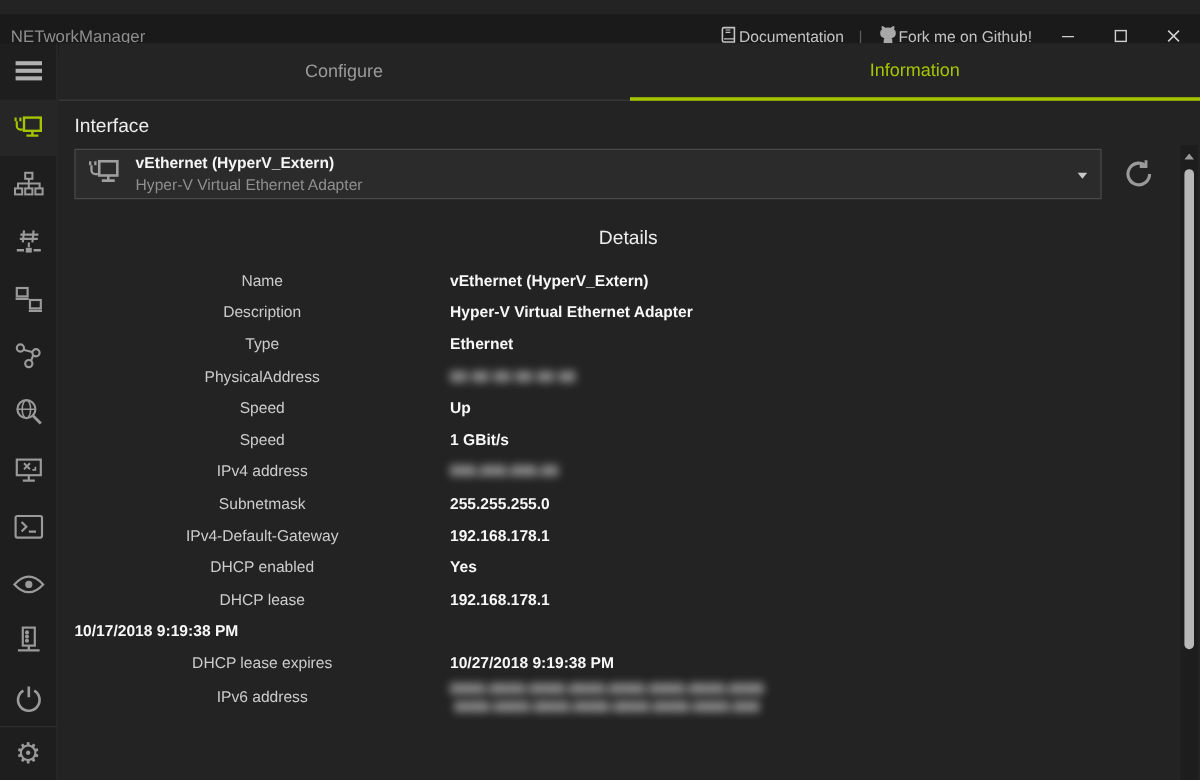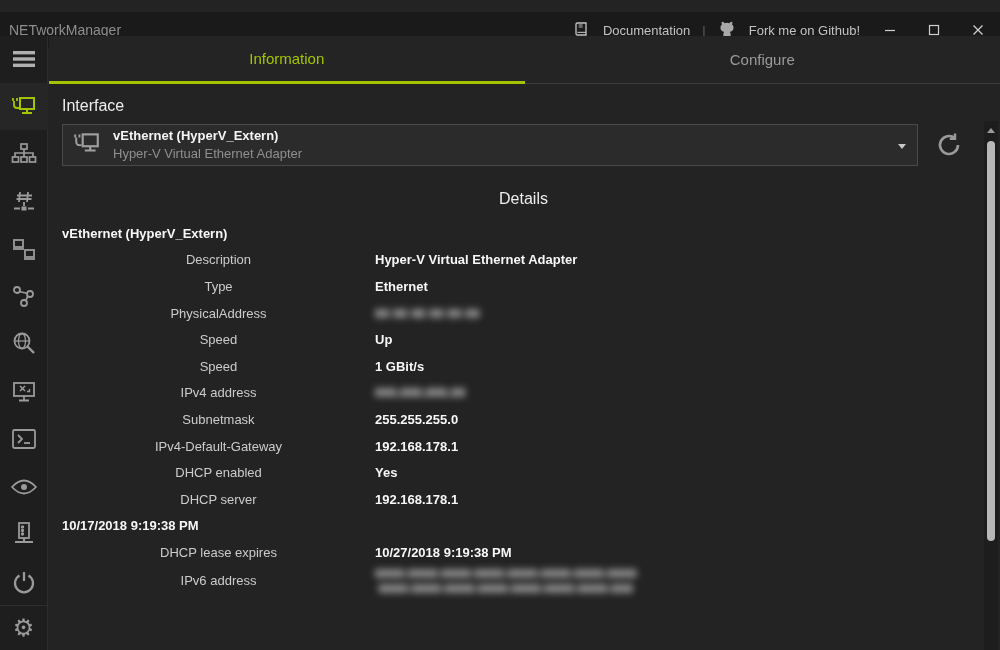--- a/index.html
+++ b/index.html
@@ -12,21 +12,21 @@
     overflow: hidden;
   }
 
   
   .titlebar {
     position: absolute; top: 12px; left: 0; width: 1000px; height: 36px;
     background: #1a1a1a; display: flex; align-items: center;
   }
   .app-title { color: #8f8f8f; font-size: 14px; padding-left: 9px; flex: 0 0 auto; }
   .titlebar-spacer { flex: 1; }
-  .tb-link { display: flex; align-items: center; gap: 13px; color: #c3c3c3; font-size: 13px; cursor: default; padding: 0 8px; height: 36px; }
+  .tb-link { display: flex; align-items: center; gap: 0; color: #c3c3c3; font-size: 13px; cursor: default; padding: 0 8px; height: 36px; }
   .tb-sep { color: #5f5f5f; font-size: 13px; padding: 0 4px; }
   .winbtn { width: 44px; height: 36px; display: flex; align-items: center; justify-content: center; color: #cfcfcf; }
   .winbtn svg { display: block; }
 
   
   .sidebar {
     position: absolute; top: 36px; left: 0; width: 48px; height: 614px;
     background: #1e1e1e; border-right: 1px solid #2e2e2e;
     display: flex; flex-direction: column; align-items: center;
   }
@@ -226,22 +226,22 @@
   </div>
 
   <div class="sb-bottom">
     <span class="gear-glyph">⚙</span>
   </div>
 </div>
 
 <div class="main">
 
   <div class="tabs">
+    <div class="tab">Configure</div>
     <div class="tab active">Information</div>
-    <div class="tab">Configure</div>
   </div>
 
   <div class="content">
 
     <div class="section-h">Interface</div>
 
     <div class="iface-row">
       <div class="combobox">
         <span class="cb-icon">
           <svg width="28" height="26" viewBox="0 0 26 24" fill="none" stroke="currentColor" stroke-width="2">
@@ -262,20 +262,21 @@
           <path d="M23 14 a9 9 0 1 1 -3.2 -6.9"></path>
           <path d="M20 2.5 v5.2 h-5.2" fill="none" stroke-width="2.4"></path>
         </svg>
       </div>
     </div>
 
     <div class="details-wrap">
       <div class="section-h">Details</div>
       <div class="d-rows">
   <div class="d-row">
+    <div class="d-label">Name</div>
     <div class="d-value">vEthernet (HyperV_Extern)</div>
   </div>
 
   <div class="d-row">
     <div class="d-label">Description</div>
     <div class="d-value">Hyper-V Virtual Ethernet Adapter</div>
   </div>
 
   <div class="d-row">
     <div class="d-label">Type</div>
@@ -315,21 +316,21 @@
     <div class="d-label">IPv4-Default-Gateway</div>
     <div class="d-value">192.168.178.1</div>
   </div>
 
   <div class="d-row">
     <div class="d-label">DHCP enabled</div>
     <div class="d-value">Yes</div>
   </div>
 
   <div class="d-row">
-    <div class="d-label">DHCP server</div>
+    <div class="d-label">DHCP lease</div>
     <div class="d-value">192.168.178.1</div>
   </div>
 
   <div class="d-row">
     <div class="d-value">10/17/2018 9:19:38 PM</div>
   </div>
 
   <div class="d-row">
     <div class="d-label">DHCP lease expires</div>
     <div class="d-value">10/27/2018 9:19:38 PM</div>

